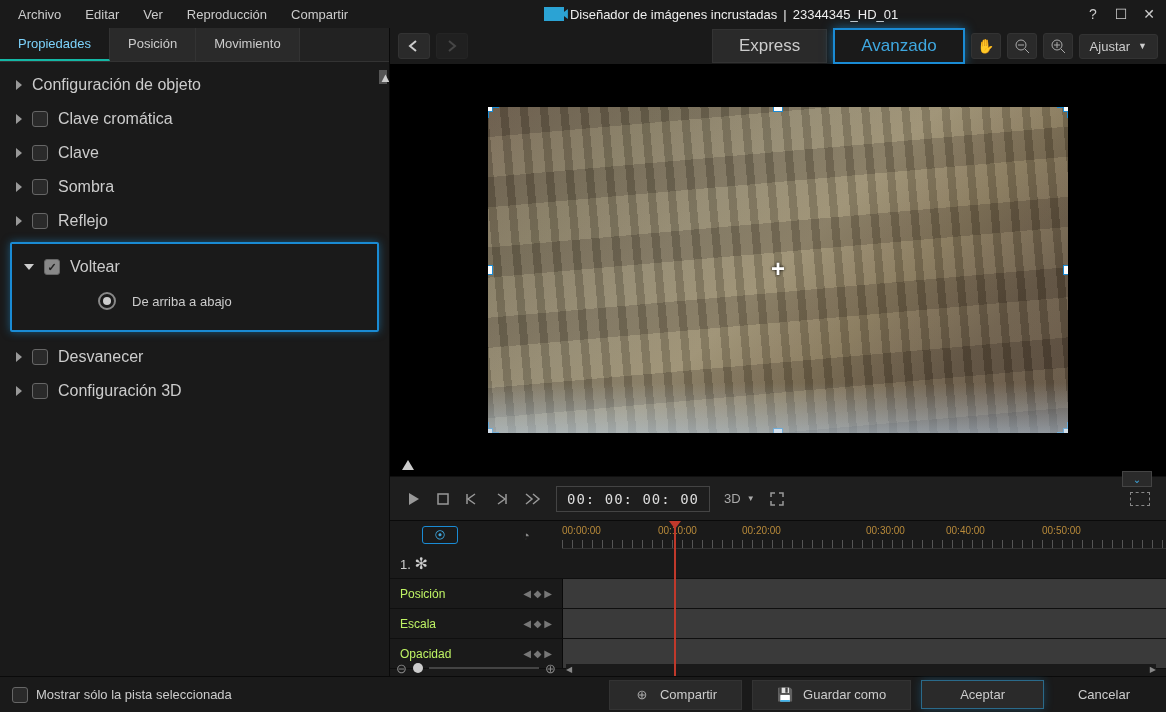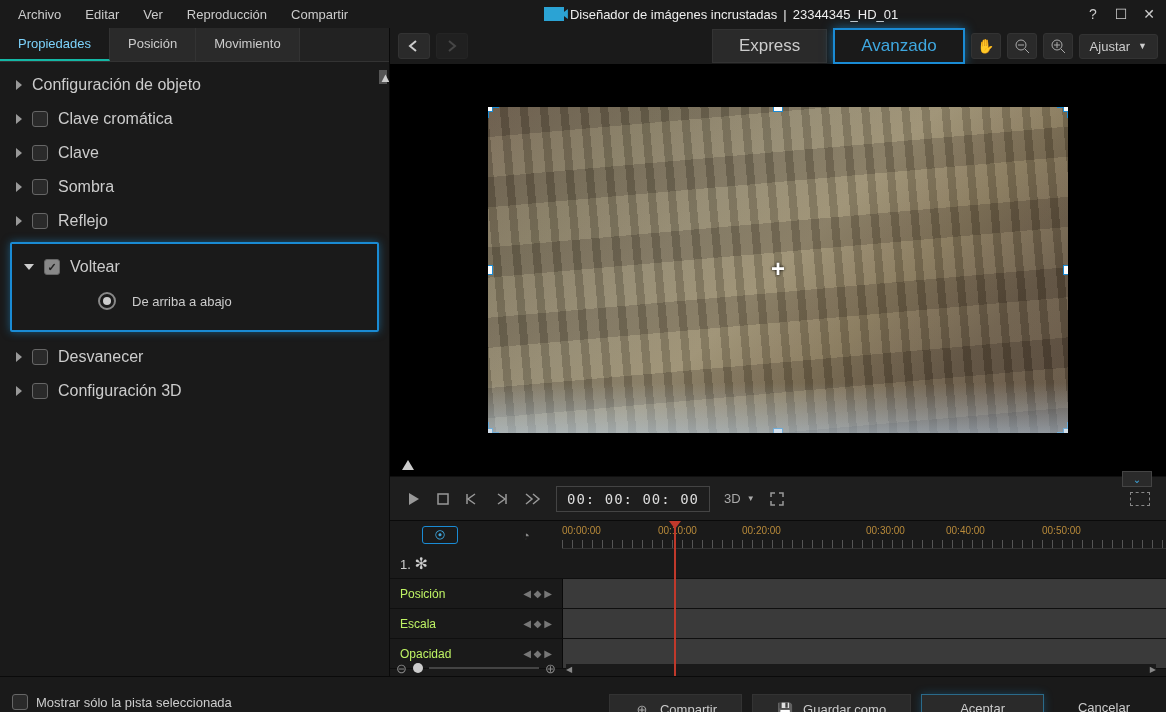--- a/index.html
+++ b/index.html
@@ -92,21 +92,21 @@
 .tl-row.main .tl-row-label { color: #ccc; }
 .star-ast { color:#ccc; font-size:16px; letter-spacing:2px; }
 
 .tl-footer { height: 16px; display: flex; align-items: center; padding: 0 6px; gap: 6px; position: absolute; bottom: 0; left: 0; width: 172px; }
 .zoom-dot { width: 10px; height: 10px; background: #ccc; border-radius: 50%; }
 .zoom-track { flex: 1; height: 2px; background: #444; position: relative; }
 .scroll-h { position: absolute; bottom: 2px; left: 176px; right: 10px; height: 10px; background: #1a1a1a; display:flex; align-items:center; }
 .scroll-h::before { content:"◀"; font-size:8px; color:#888; margin-right:auto;}
 .scroll-h::after { content:"▶"; font-size:8px; color:#888;}
 
-.footer-bar { height: 36px; background: #1a1a1a; border-top: 1px solid #0a0a0a; display: flex; align-items: flex-start; padding: 17px 12px; gap: 10px; }
+.footer-bar { height: 36px; background: #1a1a1a; border-top: 1px solid #0a0a0a; display: flex; align-items: center; padding: 4px 12px; gap: 10px; }
 .footer-chk { display: flex; align-items: center; gap: 8px; margin-right: auto; }
 .footer-btn { padding: 6px 24px; background: #2a2a2a; border: 1px solid #333; cursor: pointer; display: flex; align-items: center; gap: 10px; }
 .footer-btn.accept { border: 1px solid #2a6a8a; box-shadow: 0 0 10px rgba(30,150,220,.3); padding: 6px 38px; }
 .icon-small { width: 16px; height: 16px; display:inline-flex; align-items:center; justify-content:center; color:#aaa; }
 
 svg { display: block; }
 </style>
 </head>
 <body>
 

